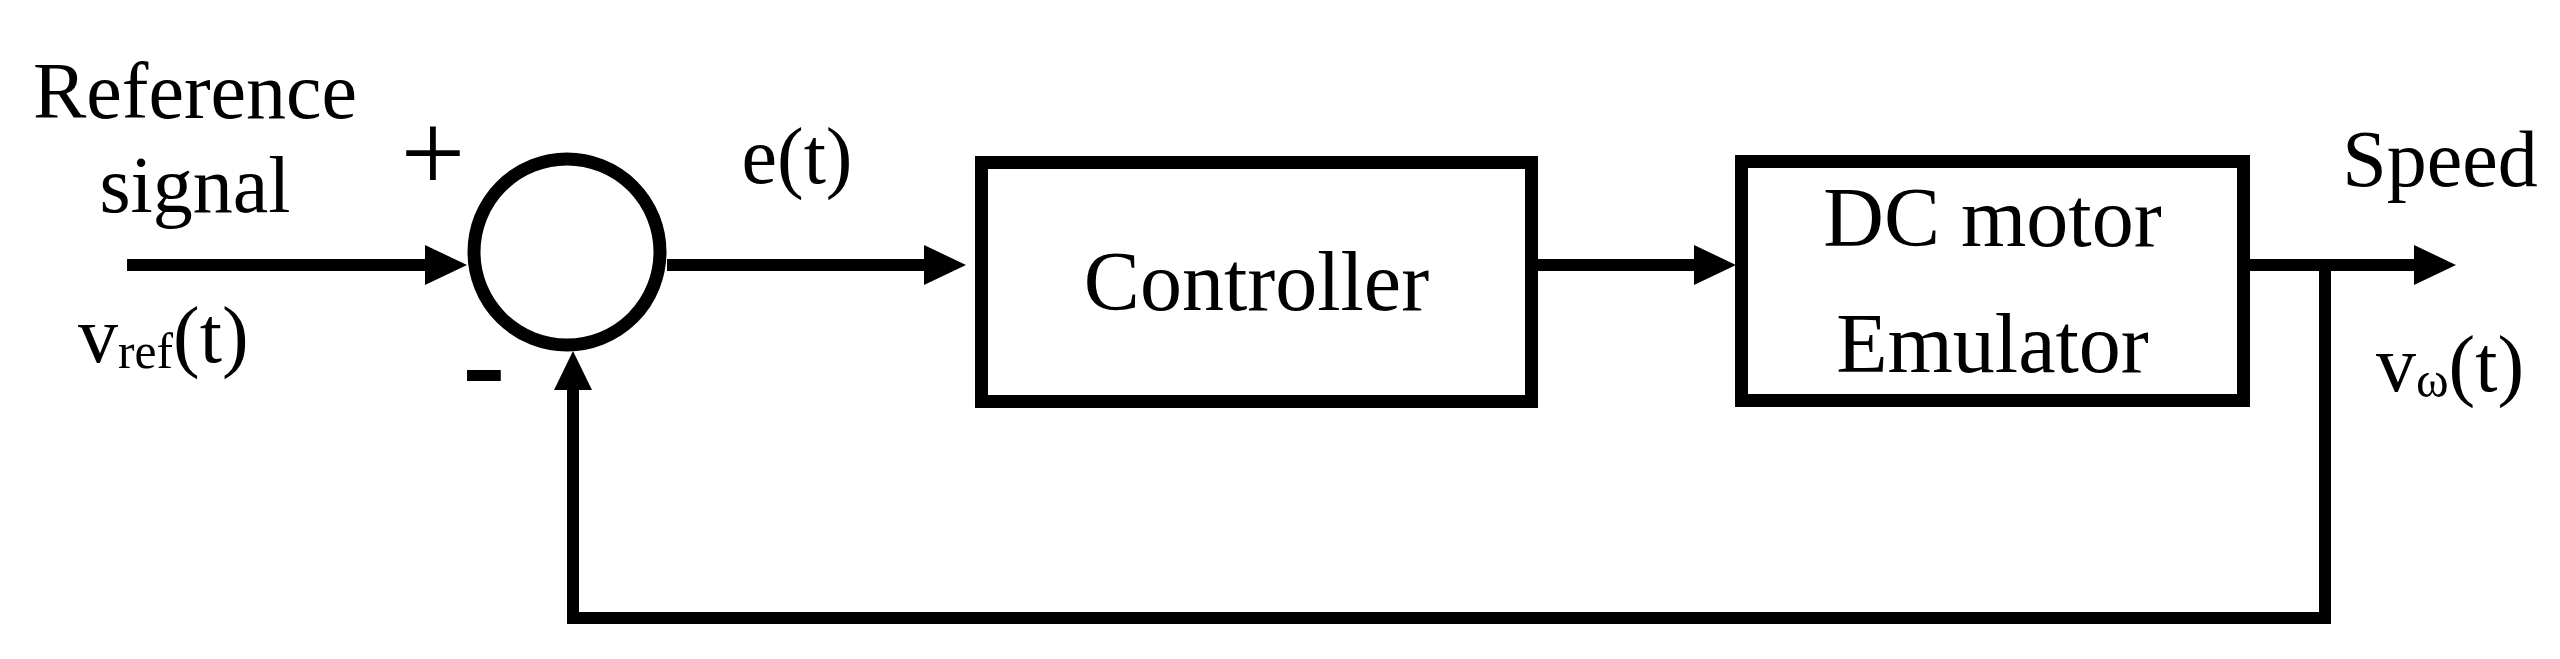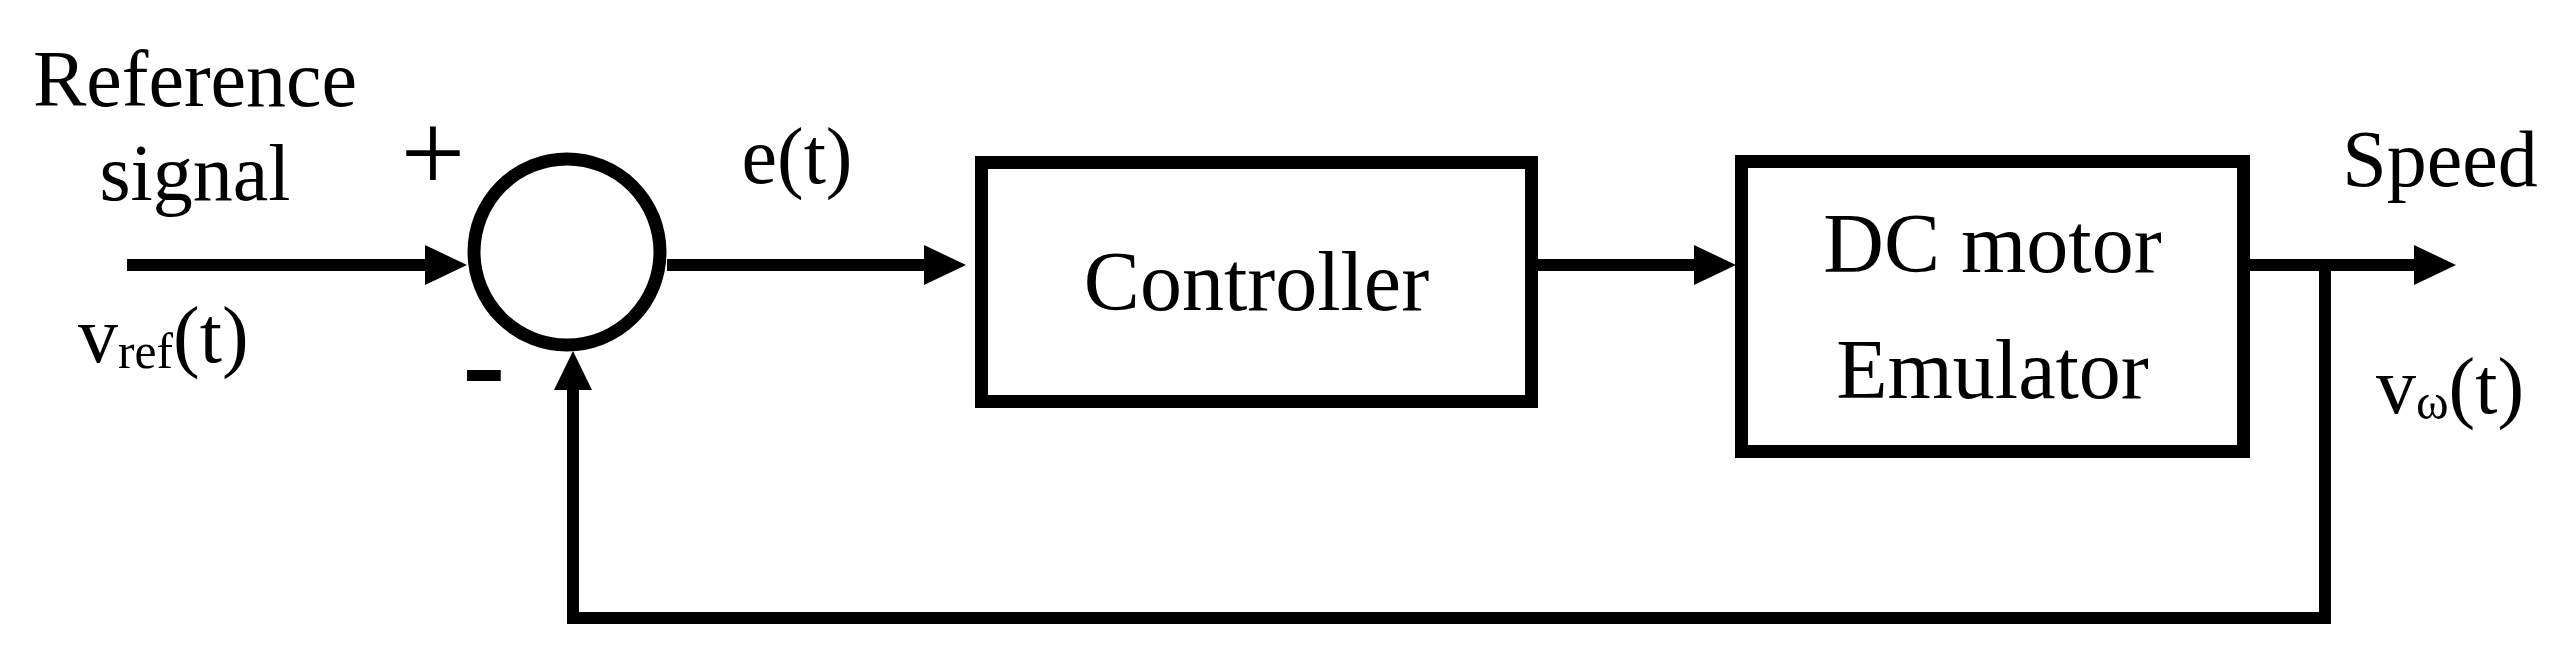--- a/index.html
+++ b/index.html
@@ -28,21 +28,21 @@
     line-height: 1;
     font-size: 80px;
     white-space: nowrap;
     color: #000000;
   }
   .centered {
     transform: translateX(-50%);
   }
   .ref-label {
     left: 5px;
-    top: 32px;
+    top: 44px;
     width: 380px;
     text-align: center;
     line-height: 94px;
     transform: none;
   }
   .sum-sign {
     position: absolute;
     transform: translate(-50%, -50%);
     line-height: 1;
     white-space: nowrap;
@@ -75,37 +75,37 @@
   .controller-block {
     left: 975px;
     top: 156px;
     width: 563px;
     height: 252px;
   }
   .plant-block {
     left: 1735px;
     top: 155px;
     width: 515px;
-    height: 303px;
+    height: 252px;
   }
   .sup {
     font-size: 55%;
     vertical-align: 0.62em;
     line-height: 0;
   }
   .sub {
     font-size: 62%;
     vertical-align: -0.12em;
     line-height: 0;
   }
   .lbl-e   { left: 797px;  top: 116px; }
   .lbl-u   { left: 1650px; top: 87px;  }
   .lbl-speed { left: 2440px; top: 119px; }
   .lbl-vref  { left: 78px;  top: 295px; transform: none; }
-  .lbl-vomega { left: 2450px; top: 346px; text-align: center; }
+  .lbl-vomega { left: 2450px; top: 324px; text-align: center; }
 </style>
 </head>
 <body>
 
 <div class="canvas">
 
   <svg class="wires" viewBox="0 0 2560 659" xmlns="http://www.w3.org/2000/svg">
 
     <line x1="127" y1="265" x2="430" y2="265" stroke="#000000" stroke-width="12"></line>
     <polygon points="467,265 425,245 425,285" fill="#000000"></polygon>

